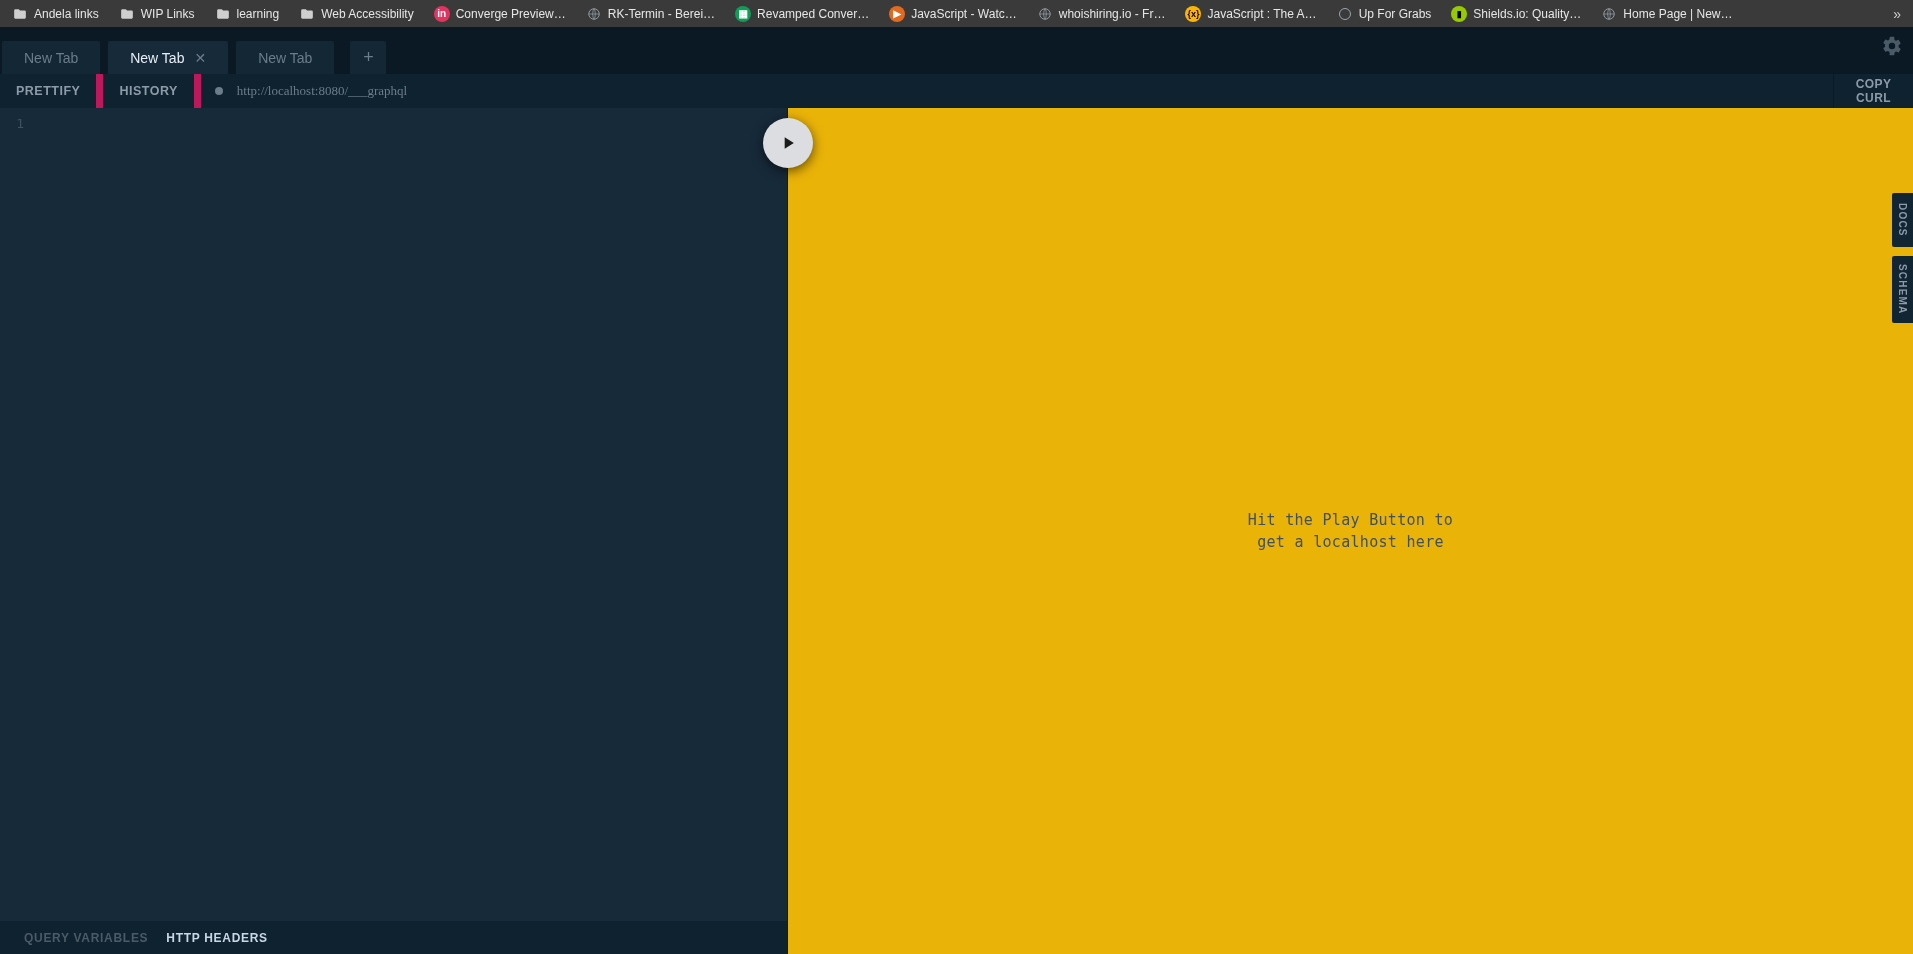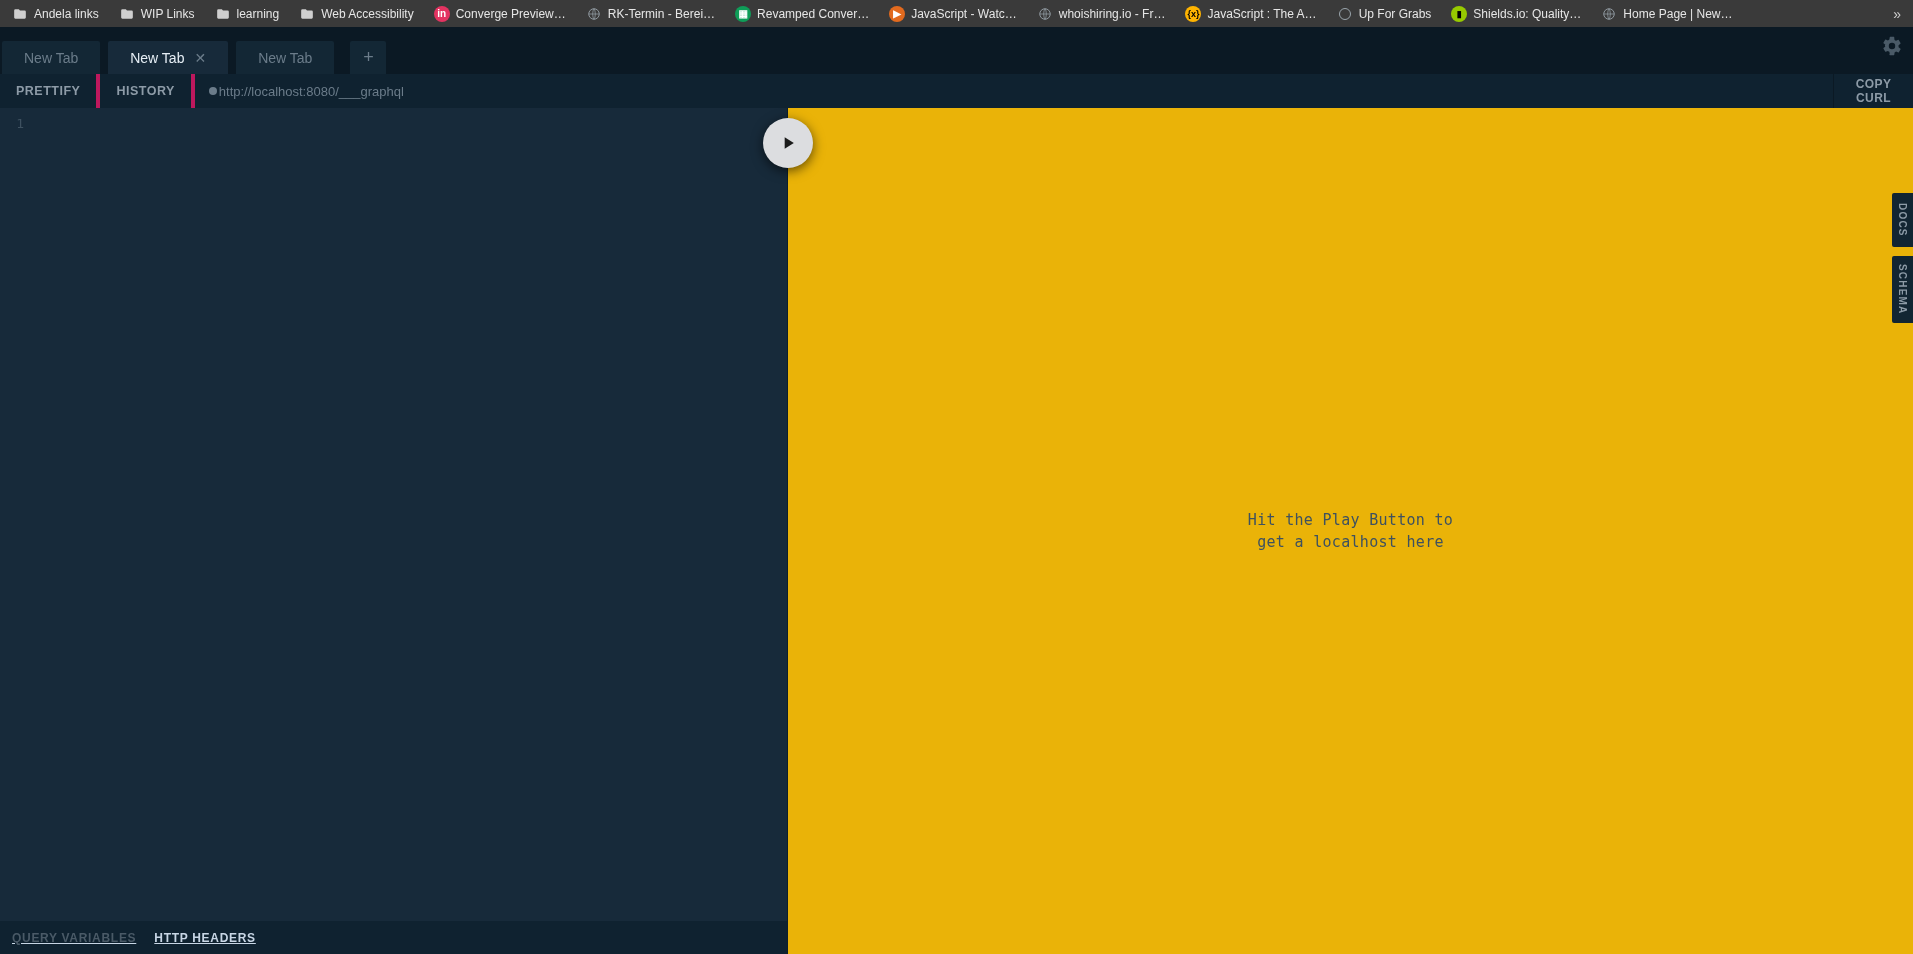--- a/index.html
+++ b/index.html
@@ -121,30 +121,31 @@
   display: flex;
   align-items: stretch;
 }
 .tool-btn {
   padding: 0 16px;
   display:flex;align-items:center;
   color:#8d9ba7;
   font-size:12.5px;
   font-weight:600;
   letter-spacing:0.5px;
-  border-right:4px solid #be185d;
+  border-right:7px solid #be185d;
   cursor:pointer;
 }
 .url-area {
   flex:1;
   display:flex;
   align-items:center;
-  gap:2px;
+  gap:14px;
   padding:0 14px;
   color:#6b7c8a;
+  font-family:Liberation Serif, serif;
 }
 .url-dot {
   width:8px;height:8px;border-radius:50%;
   background:#6b7c8a;
 }
 .url-text {
   font-size:13px;
   color:#6b7c8a;
   font-family: inherit;
   flex:1;
@@ -203,22 +204,21 @@
 }
 .code-area {
   flex:1;
 }
 .bottom-tabs {
   height:33px;
   background:#0f2230;
   display:flex;
   align-items:center;
   gap:18px;
-  padding:0 12px;
-  text-decoration:underline;
+  padding:0 24px;
 }
 .bt-item {
   font-size:12px;
   font-weight:600;
   letter-spacing:0.7px;
   color:#4a5a67;
   cursor:pointer;
 }
 .bt-item.active { color:#c8d6e5; }
 

